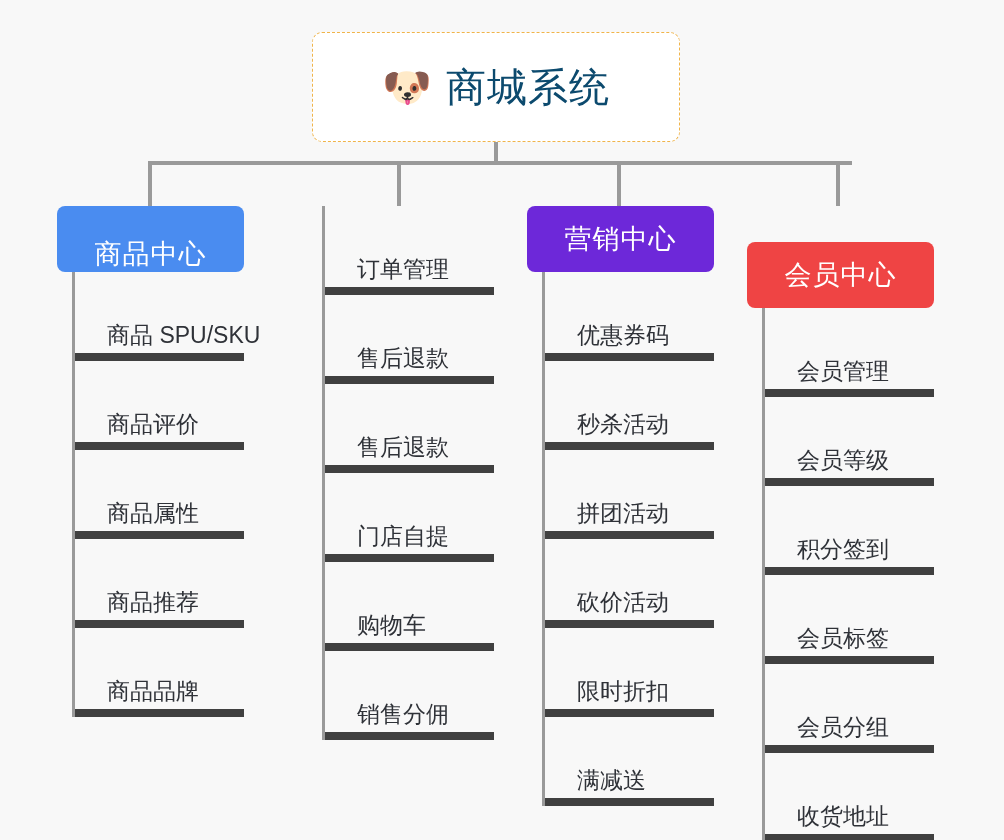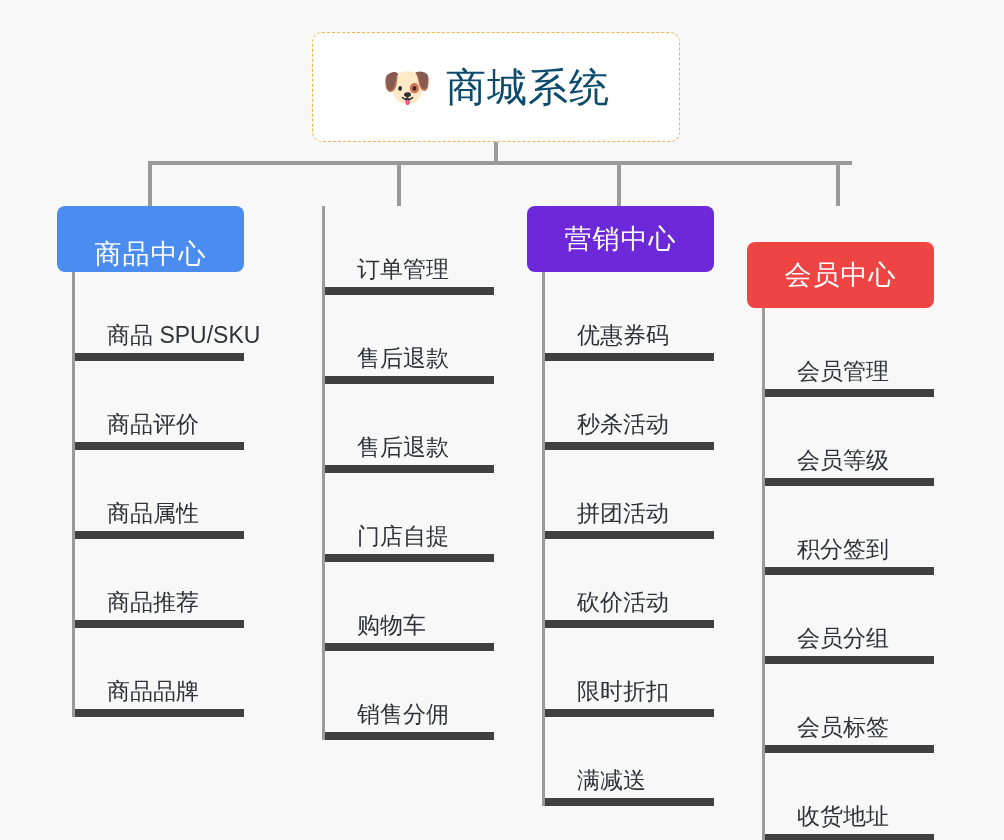--- a/index.html
+++ b/index.html
@@ -203,24 +203,24 @@
           <div class="leaf-item">
             <span class="leaf-label">会员管理</span>
           </div>
           <div class="leaf-item">
             <span class="leaf-label">会员等级</span>
           </div>
           <div class="leaf-item">
             <span class="leaf-label">积分签到</span>
           </div>
           <div class="leaf-item">
+            <span class="leaf-label">会员标签</span>
+          </div>
+          <div class="leaf-item">
             <span class="leaf-label">会员分组</span>
-          </div>
-          <div class="leaf-item">
-            <span class="leaf-label">会员标签</span>
           </div>
           <div class="leaf-item">
             <span class="leaf-label">收货地址</span>
           </div>
         </div>
       </div>
     </div>
 
 <div class="conn conn-drop" style="left: 148px;"></div>
     <div class="conn conn-drop" style="left: 397px;"></div>

